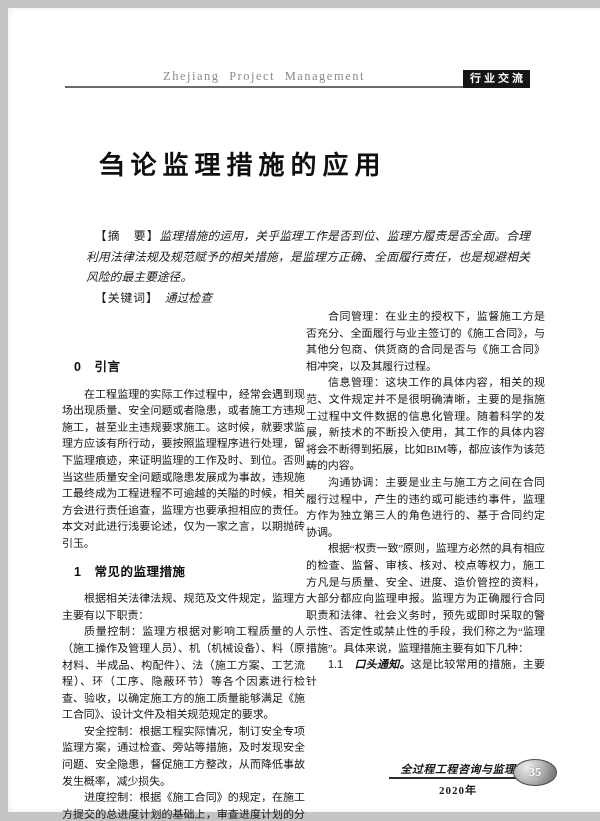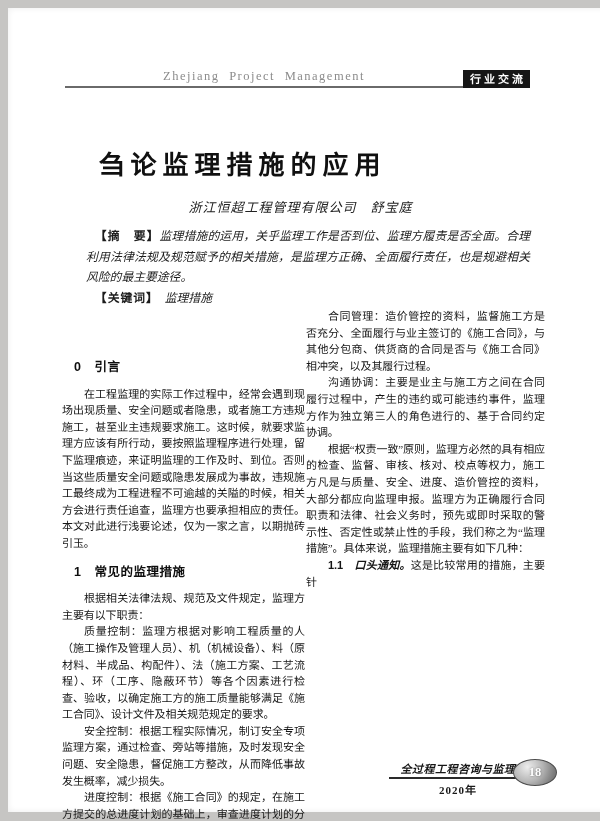--- a/index.html
+++ b/index.html
@@ -23,21 +23,21 @@
     text-align:center;font-size:12.5px;color:#8c8c8c;
     letter-spacing:1.5px;word-spacing:5px;
   }
   .hdr-rule{
     position:absolute;left:57px;top:78px;width:398px;height:2px;
     background:#6a6a6a;
   }
   .hdr-badge{
     position:absolute;left:455px;top:62px;width:67px;height:18px;
     background:#161616;color:#fff;
-    font-family:Liberation Sans, sans-serif;
+    font-family:Liberation Mono, monospace;
     font-size:11px;font-weight:bold;line-height:19px;text-align:center;
     letter-spacing:3px;text-indent:3px;
   }
   
   .title{
     position:absolute;left:0;top:136px;width:463px;
     text-align:center;font-size:26px;font-weight:bold;color:#101010;
     letter-spacing:6px;text-indent:6px;
   }
   .byline{
@@ -45,40 +45,40 @@
     text-align:center;font-size:13px;font-style:italic;color:#222;
     letter-spacing:1px;
   }
   
   .abstract{
     position:absolute;left:78px;top:218px;width:444px;
     font-size:11.8px;line-height:20.5px;text-align:justify;
     font-style:italic;color:#1c1c1c;
   }
   .abstract p{margin:0;text-indent:0.75em;}
-  .abs-label{font-style:normal;font-weight:bold;letter-spacing:1px;}
+  .abs-label{font-style:normal;font-weight:normal;letter-spacing:1px;}
   .abs-kw{margin-top:1px;}
   
   .col{
     position:absolute;top:300px;height:470px;
     font-size:11px;line-height:16.6px;letter-spacing:-0.1px;
     text-align:justify;color:#151515;
   }
   .col-left{left:54px;width:243px;margin-top:48px;}
   .col-right{left:298px;width:239px;}
   .col h2{
     font-size:12.5px;font-weight:bold;color:#0e0e0e;
     margin:0;letter-spacing:0.5px;
     font-family:"Liberation Sans","DejaVu Sans",sans-serif;
   }
   .col h2.h-first{margin:3px 0 10px 12px;}
   .col h2.h-second{margin:12px 0 10px 12px;}
   .col p{margin:0;text-indent:2em;}
   .col p.no-indent{text-indent:0;}
-  .num{font-weight:bold;font-family:"Liberation Sans","DejaVu Sans",sans-serif;}
+  .num{font-weight:normal;font-family:"Liberation Sans","DejaVu Sans",sans-serif;}
   .term{font-weight:bold;font-style:italic;}
   
   .footer{
     position:absolute;left:385px;top:750px;width:164px;height:44px;
   }
   .f-script{
     position:absolute;left:0;top:2px;width:130px;text-align:center;
     font-size:11px;font-weight:bold;font-style:italic;color:#161616;
     letter-spacing:0.5px;white-space:nowrap;
   }
@@ -103,44 +103,44 @@
 </head>
 <body>
 
 <div class="paper">
 
   <div class="hdr-journal">Zhejiang Project Management</div>
   <div class="hdr-rule"></div>
   <div class="hdr-badge">行业交流</div>
 
   <div class="title">刍论监理措施的应用</div>
-  <div class="byline">浙江恒超工程管理有限公司　舒宝庭</div>
 
   <div class="abstract">
     <p><span class="abs-label">【摘　要】</span><span>监理措施的运用，关乎监理工作是否到位、监理方履责是否全面。合理利用法律法规及规范赋予的相关措施，是监理方正确、全面履行责任，也是规避相关风险的最主要途径。</span></p>
-    <p class="abs-kw"><span class="abs-label">【关键词】</span>　<span>监理措施</span></p>
+    <p class="abs-kw"><span class="abs-label">【关键词】</span>　<span>通过检查</span></p>
   </div>
 
   <div class="col col-left">
     <h2 class="h-first">0　引言</h2>
     <p>在工程监理的实际工作过程中，经常会遇到现场出现质量、安全问题或者隐患，或者施工方违规施工，甚至业主违规要求施工。这时候，就要求监理方应该有所行动，要按照监理程序进行处理，留下监理痕迹，来证明监理的工作及时、到位。否则当这些质量安全问题或隐患发展成为事故，违规施工最终成为工程进程不可逾越的关隘的时候，相关方会进行责任追查，监理方也要承担相应的责任。本文对此进行浅要论述，仅为一家之言，以期抛砖引玉。</p>
     <h2 class="h-second">1　常见的监理措施</h2>
     <p>根据相关法律法规、规范及文件规定，监理方主要有以下职责：</p>
     <p>质量控制：监理方根据对影响工程质量的人（施工操作及管理人员）、机（机械设备）、料（原材料、半成品、构配件）、法（施工方案、工艺流程）、环（工序、隐蔽环节）等各个因素进行检查、验收，以确定施工方的施工质量能够满足《施工合同》、设计文件及相关规范规定的要求。</p>
     <p>安全控制：根据工程实际情况，制订安全专项监理方案，通过检查、旁站等措施，及时发现安全问题、安全隐患，督促施工方整改，从而降低事故发生概率，减少损失。</p>
     <p>进度控制：根据《施工合同》的规定，在施工方提交的总进度计划的基础上，审查进度计划的分解</p>
   </div>
 
   <div class="col col-right">
-    <p>合同管理：造价管控的资料，监督施工方是否充分、全面履行与业主签订的《施工合同》，与其他分包商、供货商的合同是否与《施工合同》相冲突，以及其履行过程。</p>
+    <p>合同管理：在业主的授权下，监督施工方是否充分、全面履行与业主签订的《施工合同》，与其他分包商、供货商的合同是否与《施工合同》相冲突，以及其履行过程。</p>
+    <p>信息管理：这块工作的具体内容，相关的规范、文件规定并不是很明确清晰，主要的是指施工过程中文件数据的信息化管理。随着科学的发展，新技术的不断投入使用，其工作的具体内容将会不断得到拓展，比如BIM等，都应该作为该范畴的内容。</p>
     <p>沟通协调：主要是业主与施工方之间在合同履行过程中，产生的违约或可能违约事件，监理方作为独立第三人的角色进行的、基于合同约定协调。</p>
     <p>根据“权责一致”原则，监理方必然的具有相应的检查、监督、审核、核对、校点等权力，施工方凡是与质量、安全、进度、造价管控的资料，大部分都应向监理申报。监理方为正确履行合同职责和法律、社会义务时，预先或即时采取的警示性、否定性或禁止性的手段，我们称之为“监理措施”。具体来说，监理措施主要有如下几种：</p>
     <p><span class="num">1.1</span>　<span class="term">口头通知。</span><span>这是比较常用的措施，主要针</span></p>
   </div>
 
   <div class="footer">
     <div class="f-script">全过程工程咨询与监理</div>
     <div class="f-rule"></div>
     <div class="f-year">2020年</div>
-    <div class="f-oval">18</div>
+    <div class="f-oval">35</div>
   </div>
 
 </div>
 
 </body></html>

